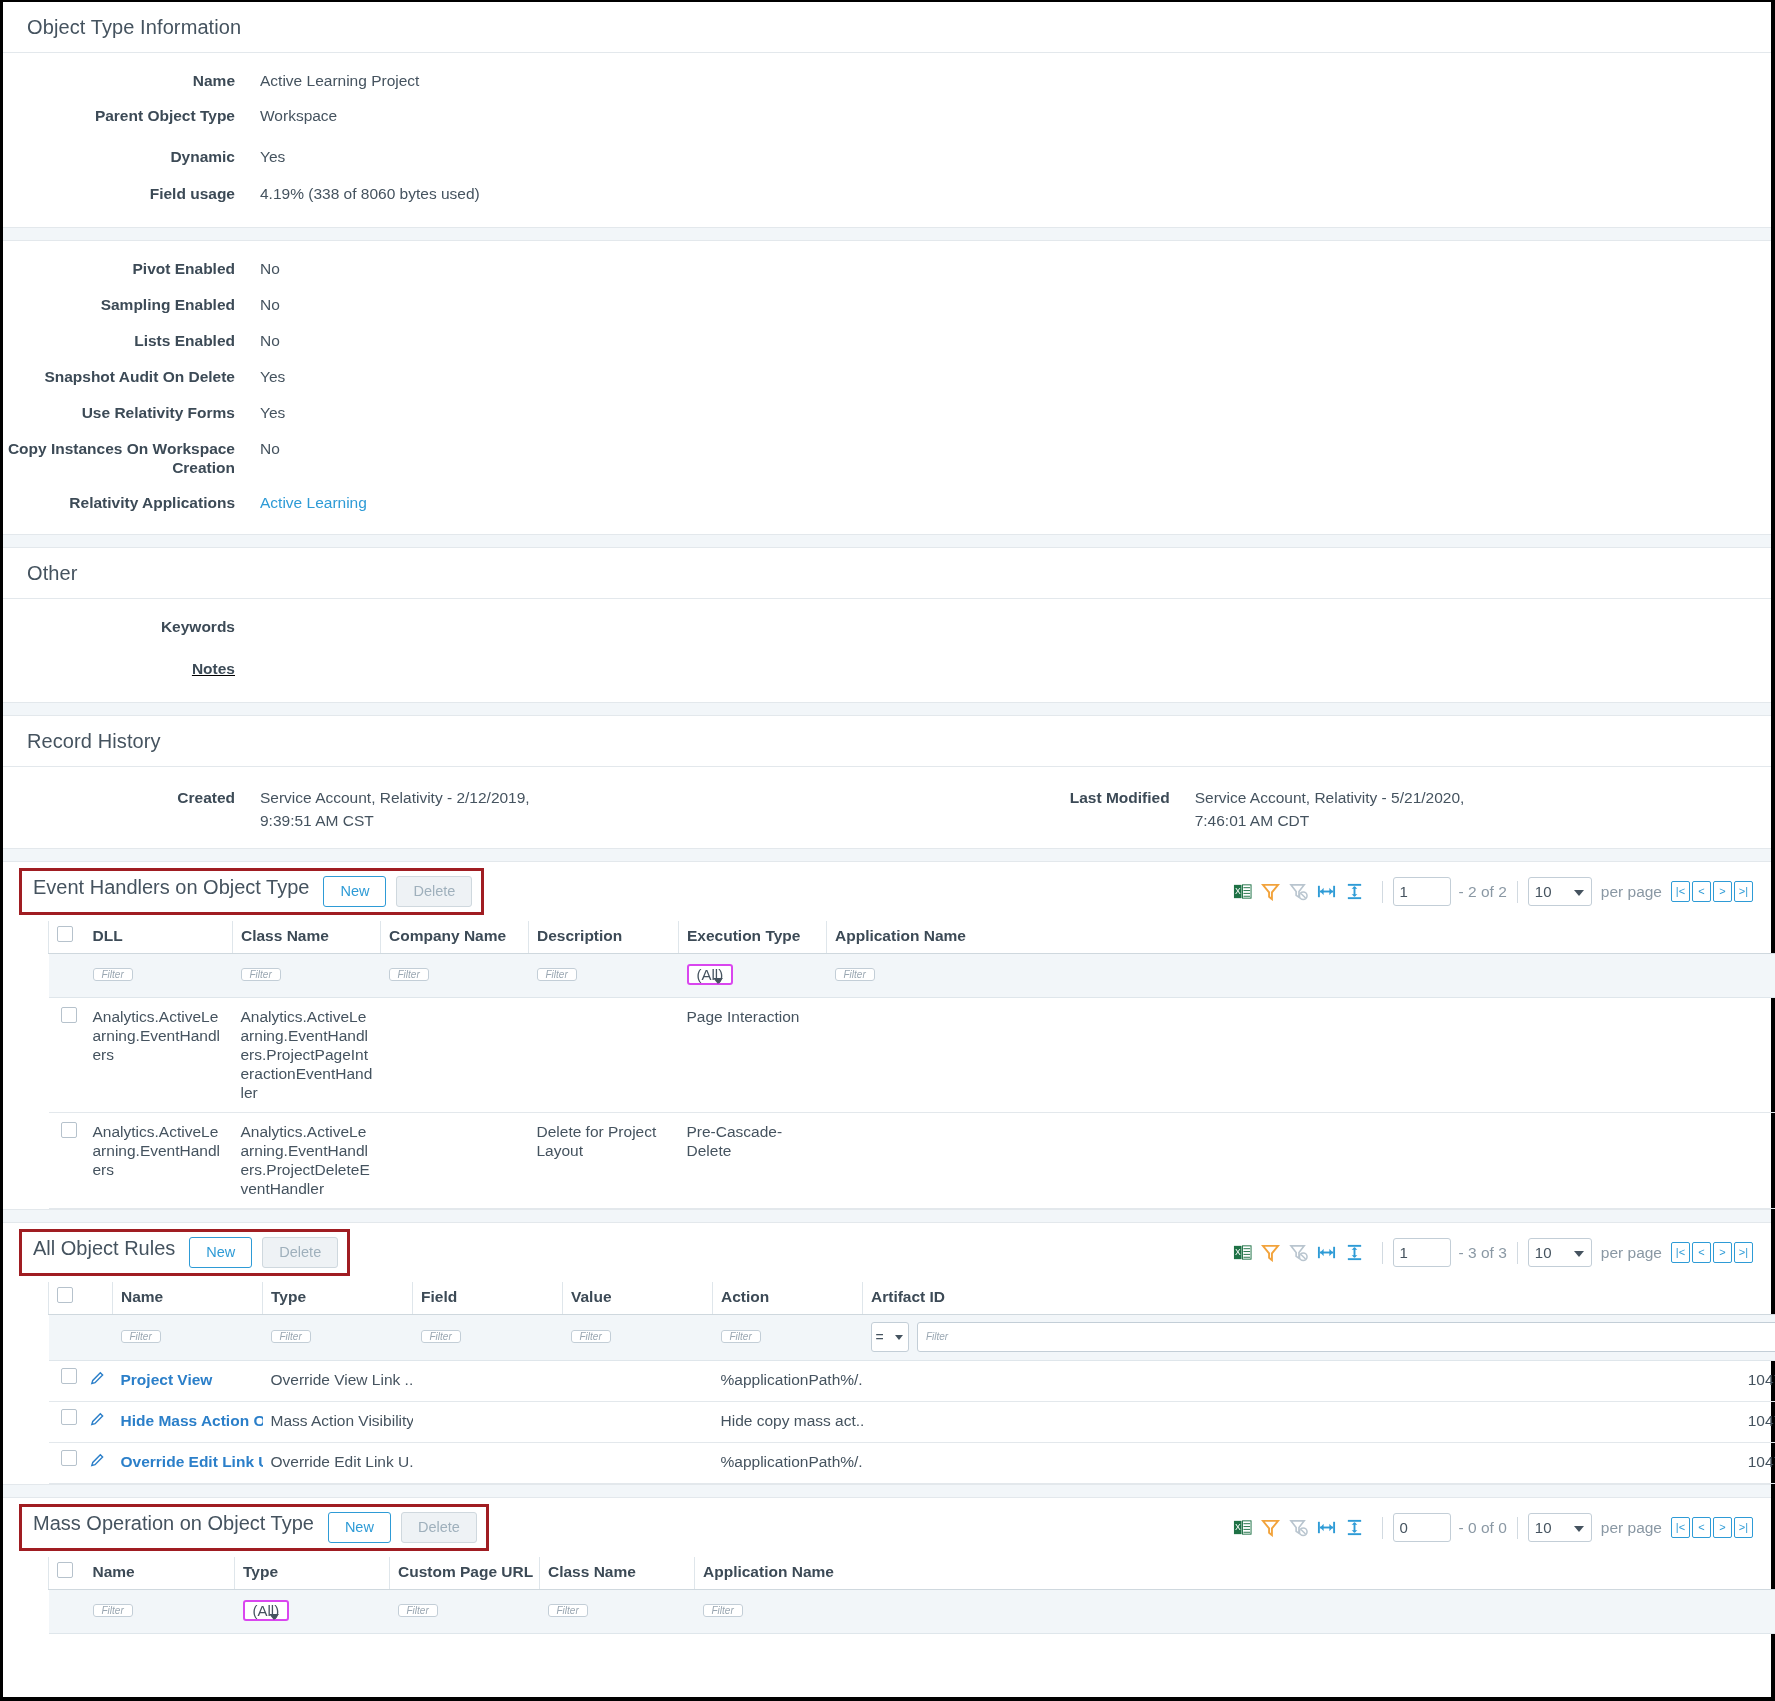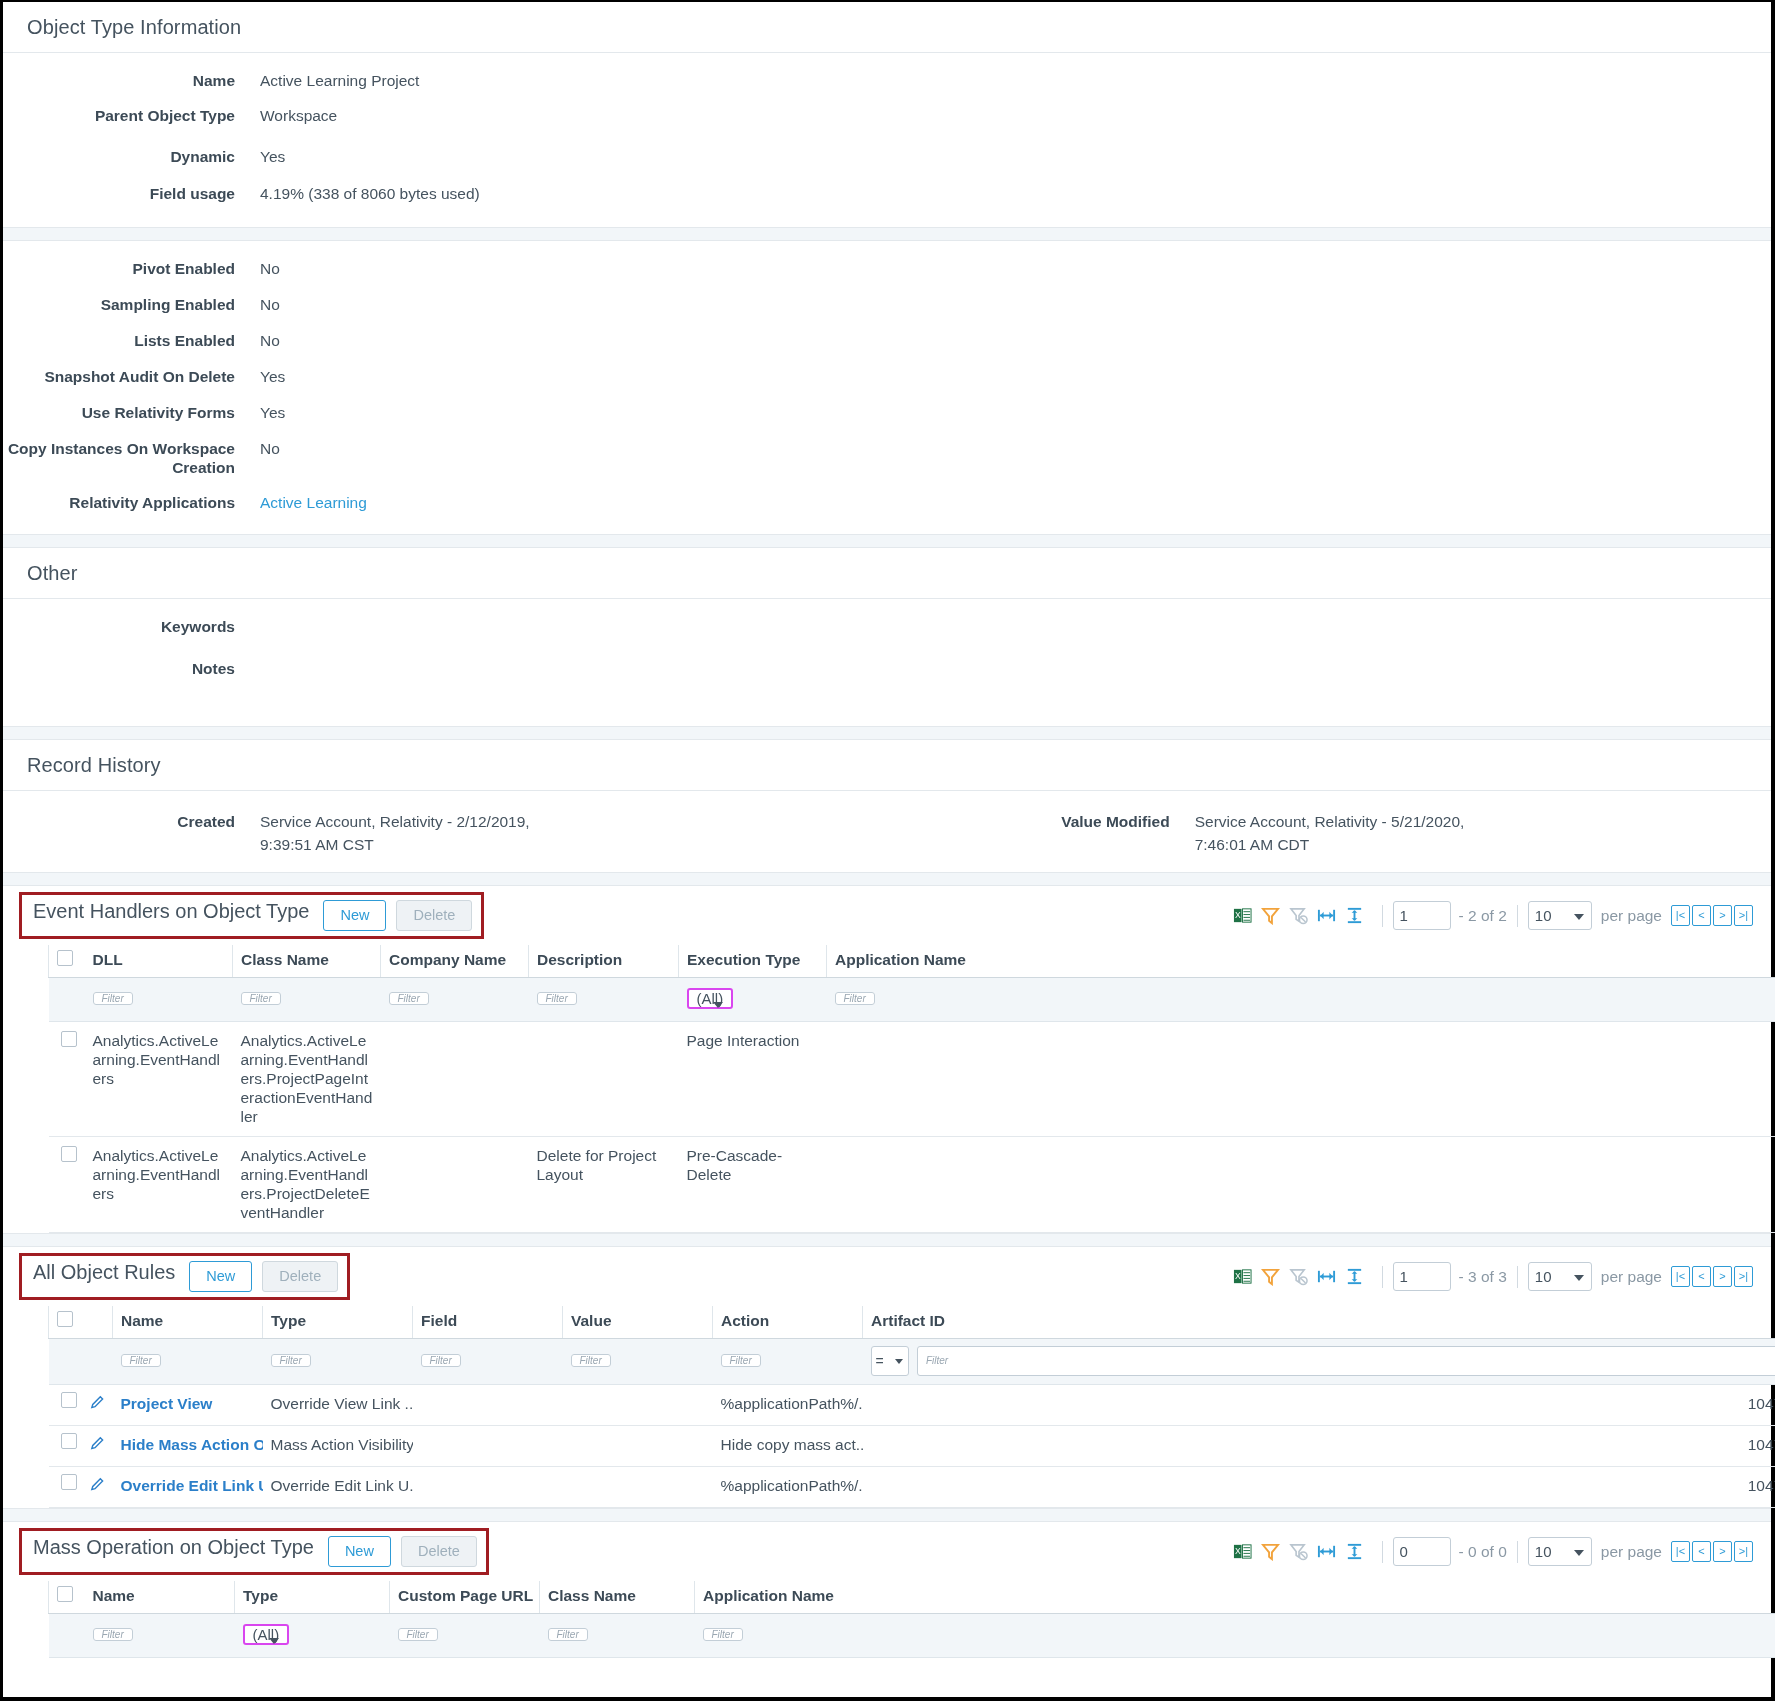--- a/index.html
+++ b/index.html
@@ -260,41 +260,41 @@
   </div>
   <div class="band"></div>
 
   <div class="section">
     <div class="section-header">Other</div>
     <div class="section-body" style="padding-top:18px;padding-bottom:18px;">
       <div class="field-row" style="margin-bottom:23px;">
         <div class="field-label">Keywords</div>
         <div class="field-value"></div>
       </div>
-      <div class="field-row" style="margin-bottom:30px;">
+      <div class="field-row" style="margin-bottom:6px;text-decoration:underline;">
         <div class="field-label">Notes</div>
         <div class="field-value"></div>
       </div>
     </div>
   </div>
   <div class="band"></div>
 
   <div class="section">
     <div class="section-header">Record History</div>
     <div class="section-body" style="padding-top:19px;padding-bottom:16px;">
       <div class="rh-row">
         <div class="rh-col">
           <div class="rh-label created">Created</div>
           <div class="rh-value">
             <div>Service Account, Relativity - 2/12/2019,</div>
             <div>9:39:51 AM CST</div>
           </div>
         </div>
         <div class="rh-col right">
-          <div class="rh-label modified">Value Modified</div>
+          <div class="rh-label modified">Last Modified</div>
           <div class="rh-value">
             <div>Service Account, Relativity - 5/21/2020,</div>
             <div>7:46:01 AM CDT</div>
           </div>
         </div>
       </div>
     </div>
   </div>
   <div class="band"></div>
 

